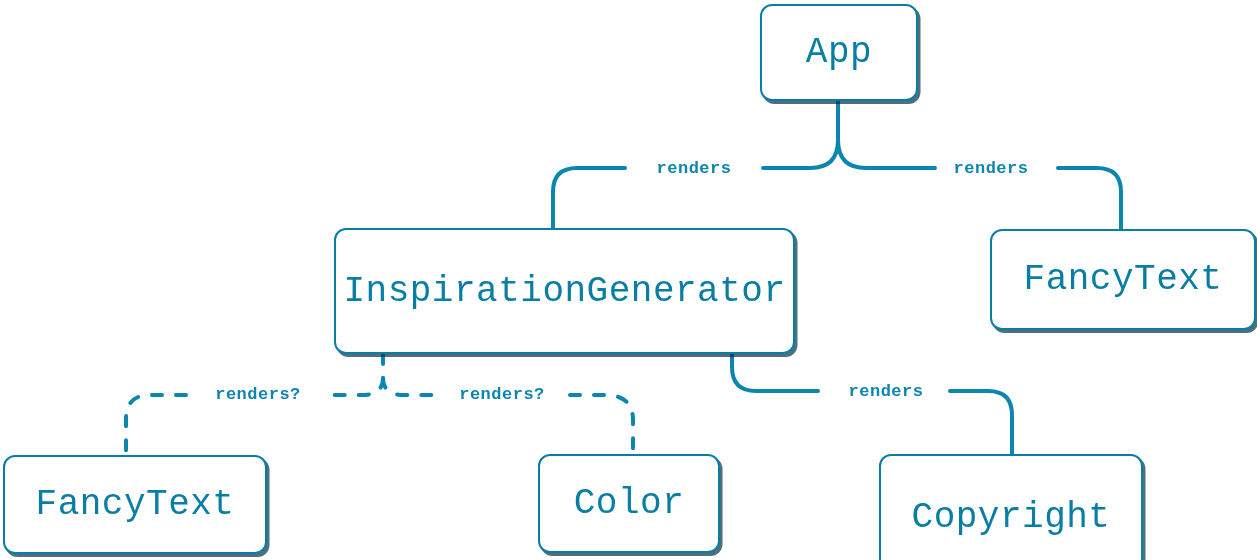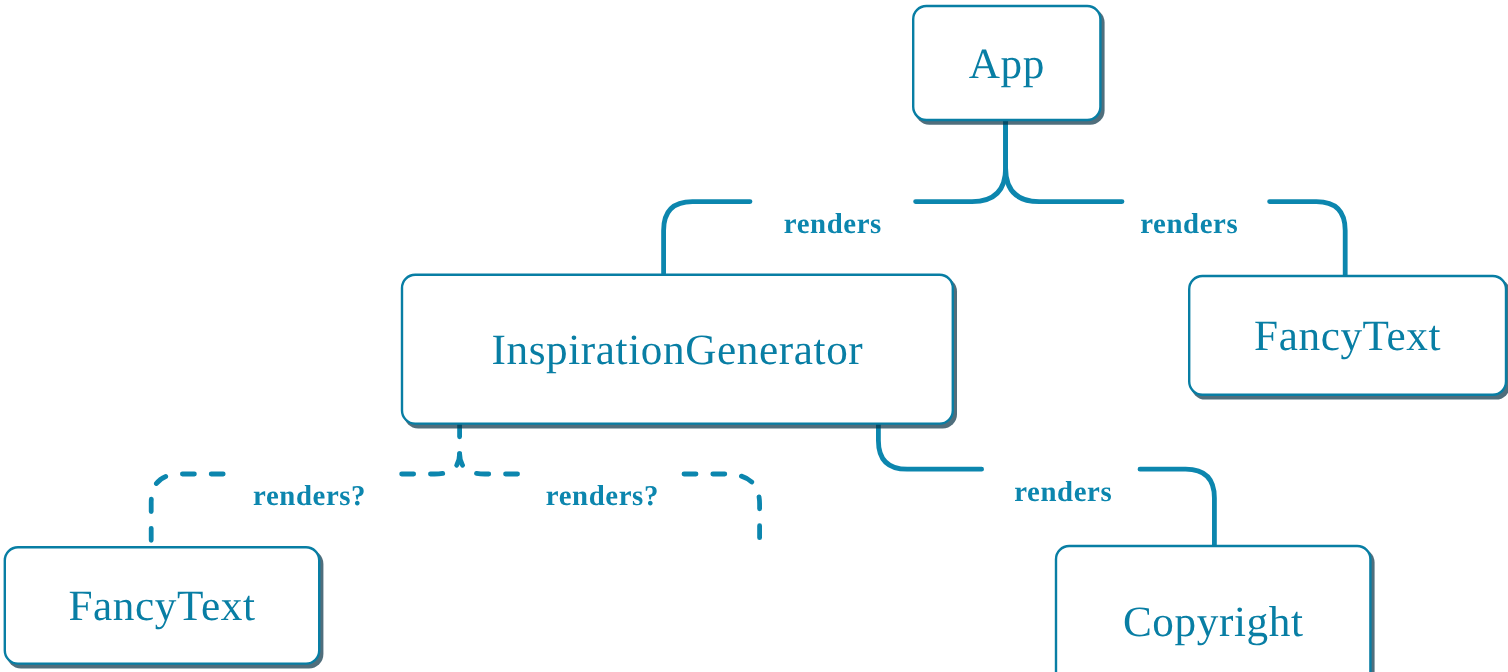--- a/index.html
+++ b/index.html
@@ -9,21 +9,21 @@
     --connector: #0c86ae;
     --shadow: rgba(5, 49, 69, 0.7);
   }
   * { box-sizing: border-box; }
   html, body { margin: 0; padding: 0; background: #ffffff; }
   .stage {
     position: relative;
     width: 1257px;
     height: 560px;
     background: #ffffff;
-    font-family: Liberation Serif, serif;
+    font-family: Liberation Mono, monospace;
     overflow: hidden;
   }
   svg.connectors {
     position: absolute;
     left: 0; top: 0;
     width: 1257px; height: 560px;
   }
   svg.connectors path {
     fill: none;
     stroke: var(--connector);
@@ -50,25 +50,24 @@
   .node-app          { left: 760px;  top: 4px;   width: 158px; height: 97px;  }
   .node-insp         { left: 334px;  top: 228px; width: 461px; height: 126px; }
   .node-fancy-top    { left: 990px;  top: 229px; width: 266px; height: 101px; }
   .node-fancy-bottom { left: 3px;    top: 455px; width: 264px; height: 99px;  }
   .node-color        { left: 538px;  top: 454px; width: 182px; height: 99px;  }
   .node-copyright    { left: 879px;  top: 454px; width: 264px; height: 127px;  }
   .edge-label {
     position: absolute;
     transform: translate(-50%, -50%);
     color: var(--connector);
-    font-size: 24px;
+    font-size: 17px;
     font-weight: bold;
     letter-spacing: 0.5px;
     white-space: nowrap;
-    margin-top: 20px;
   }
   .lbl-renders-left   { left: 694px; top: 168px; }
   .lbl-renders-right  { left: 991px; top: 168px; }
   .lbl-rendersq-left  { left: 258px; top: 394px; }
   .lbl-rendersq-mid   { left: 502px; top: 394px; }
   .lbl-renders-bottom { left: 886px; top: 391px; }
 </style>
 </head>
 <body>
 
@@ -98,20 +97,23 @@
   </div>
   <div class="node node-insp">
     <span>InspirationGenerator</span>
   </div>
   <div class="node node-fancy-top">
     <span>FancyText</span>
   </div>
   <div class="node node-fancy-bottom">
     <span>FancyText</span>
   </div>
+  <div class="node node-color">
+    <span>Color</span>
+  </div>
   <div class="node node-copyright">
     <span>Copyright</span>
   </div>
 
   <div class="edge-label lbl-renders-left">renders</div>
   <div class="edge-label lbl-renders-right">renders</div>
   <div class="edge-label lbl-rendersq-left">renders?</div>
   <div class="edge-label lbl-rendersq-mid">renders?</div>
   <div class="edge-label lbl-renders-bottom">renders</div>
 

